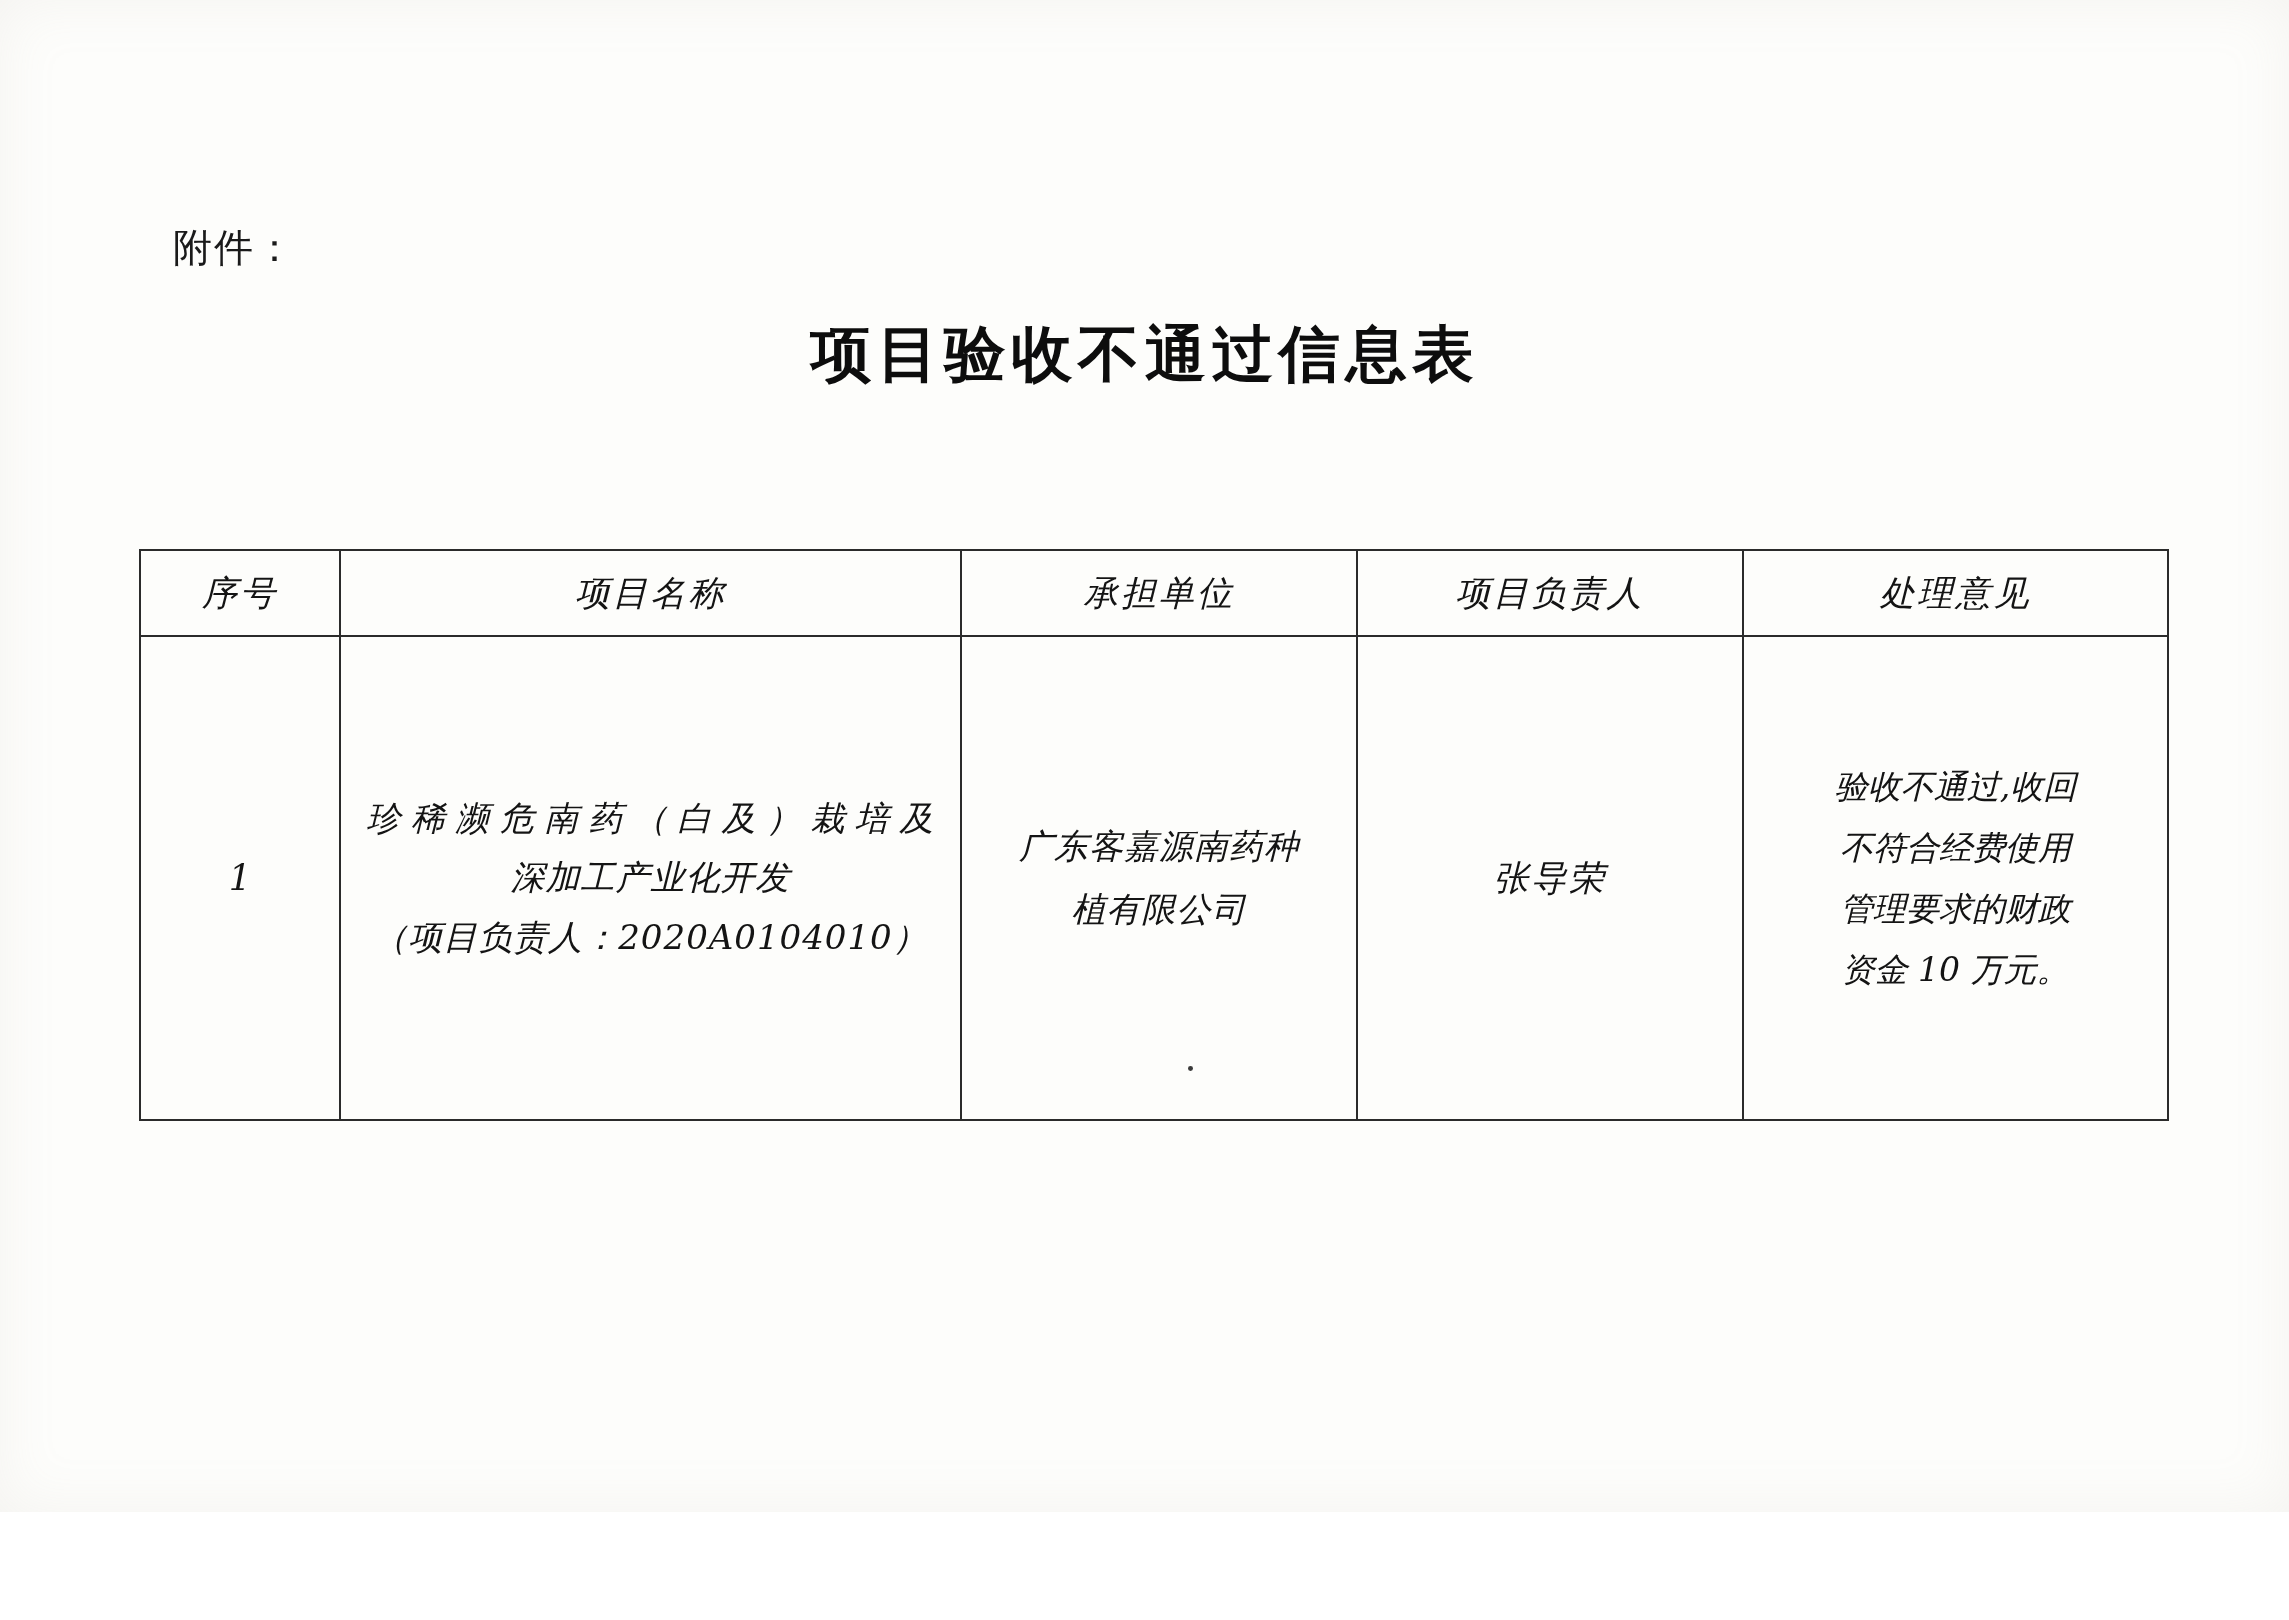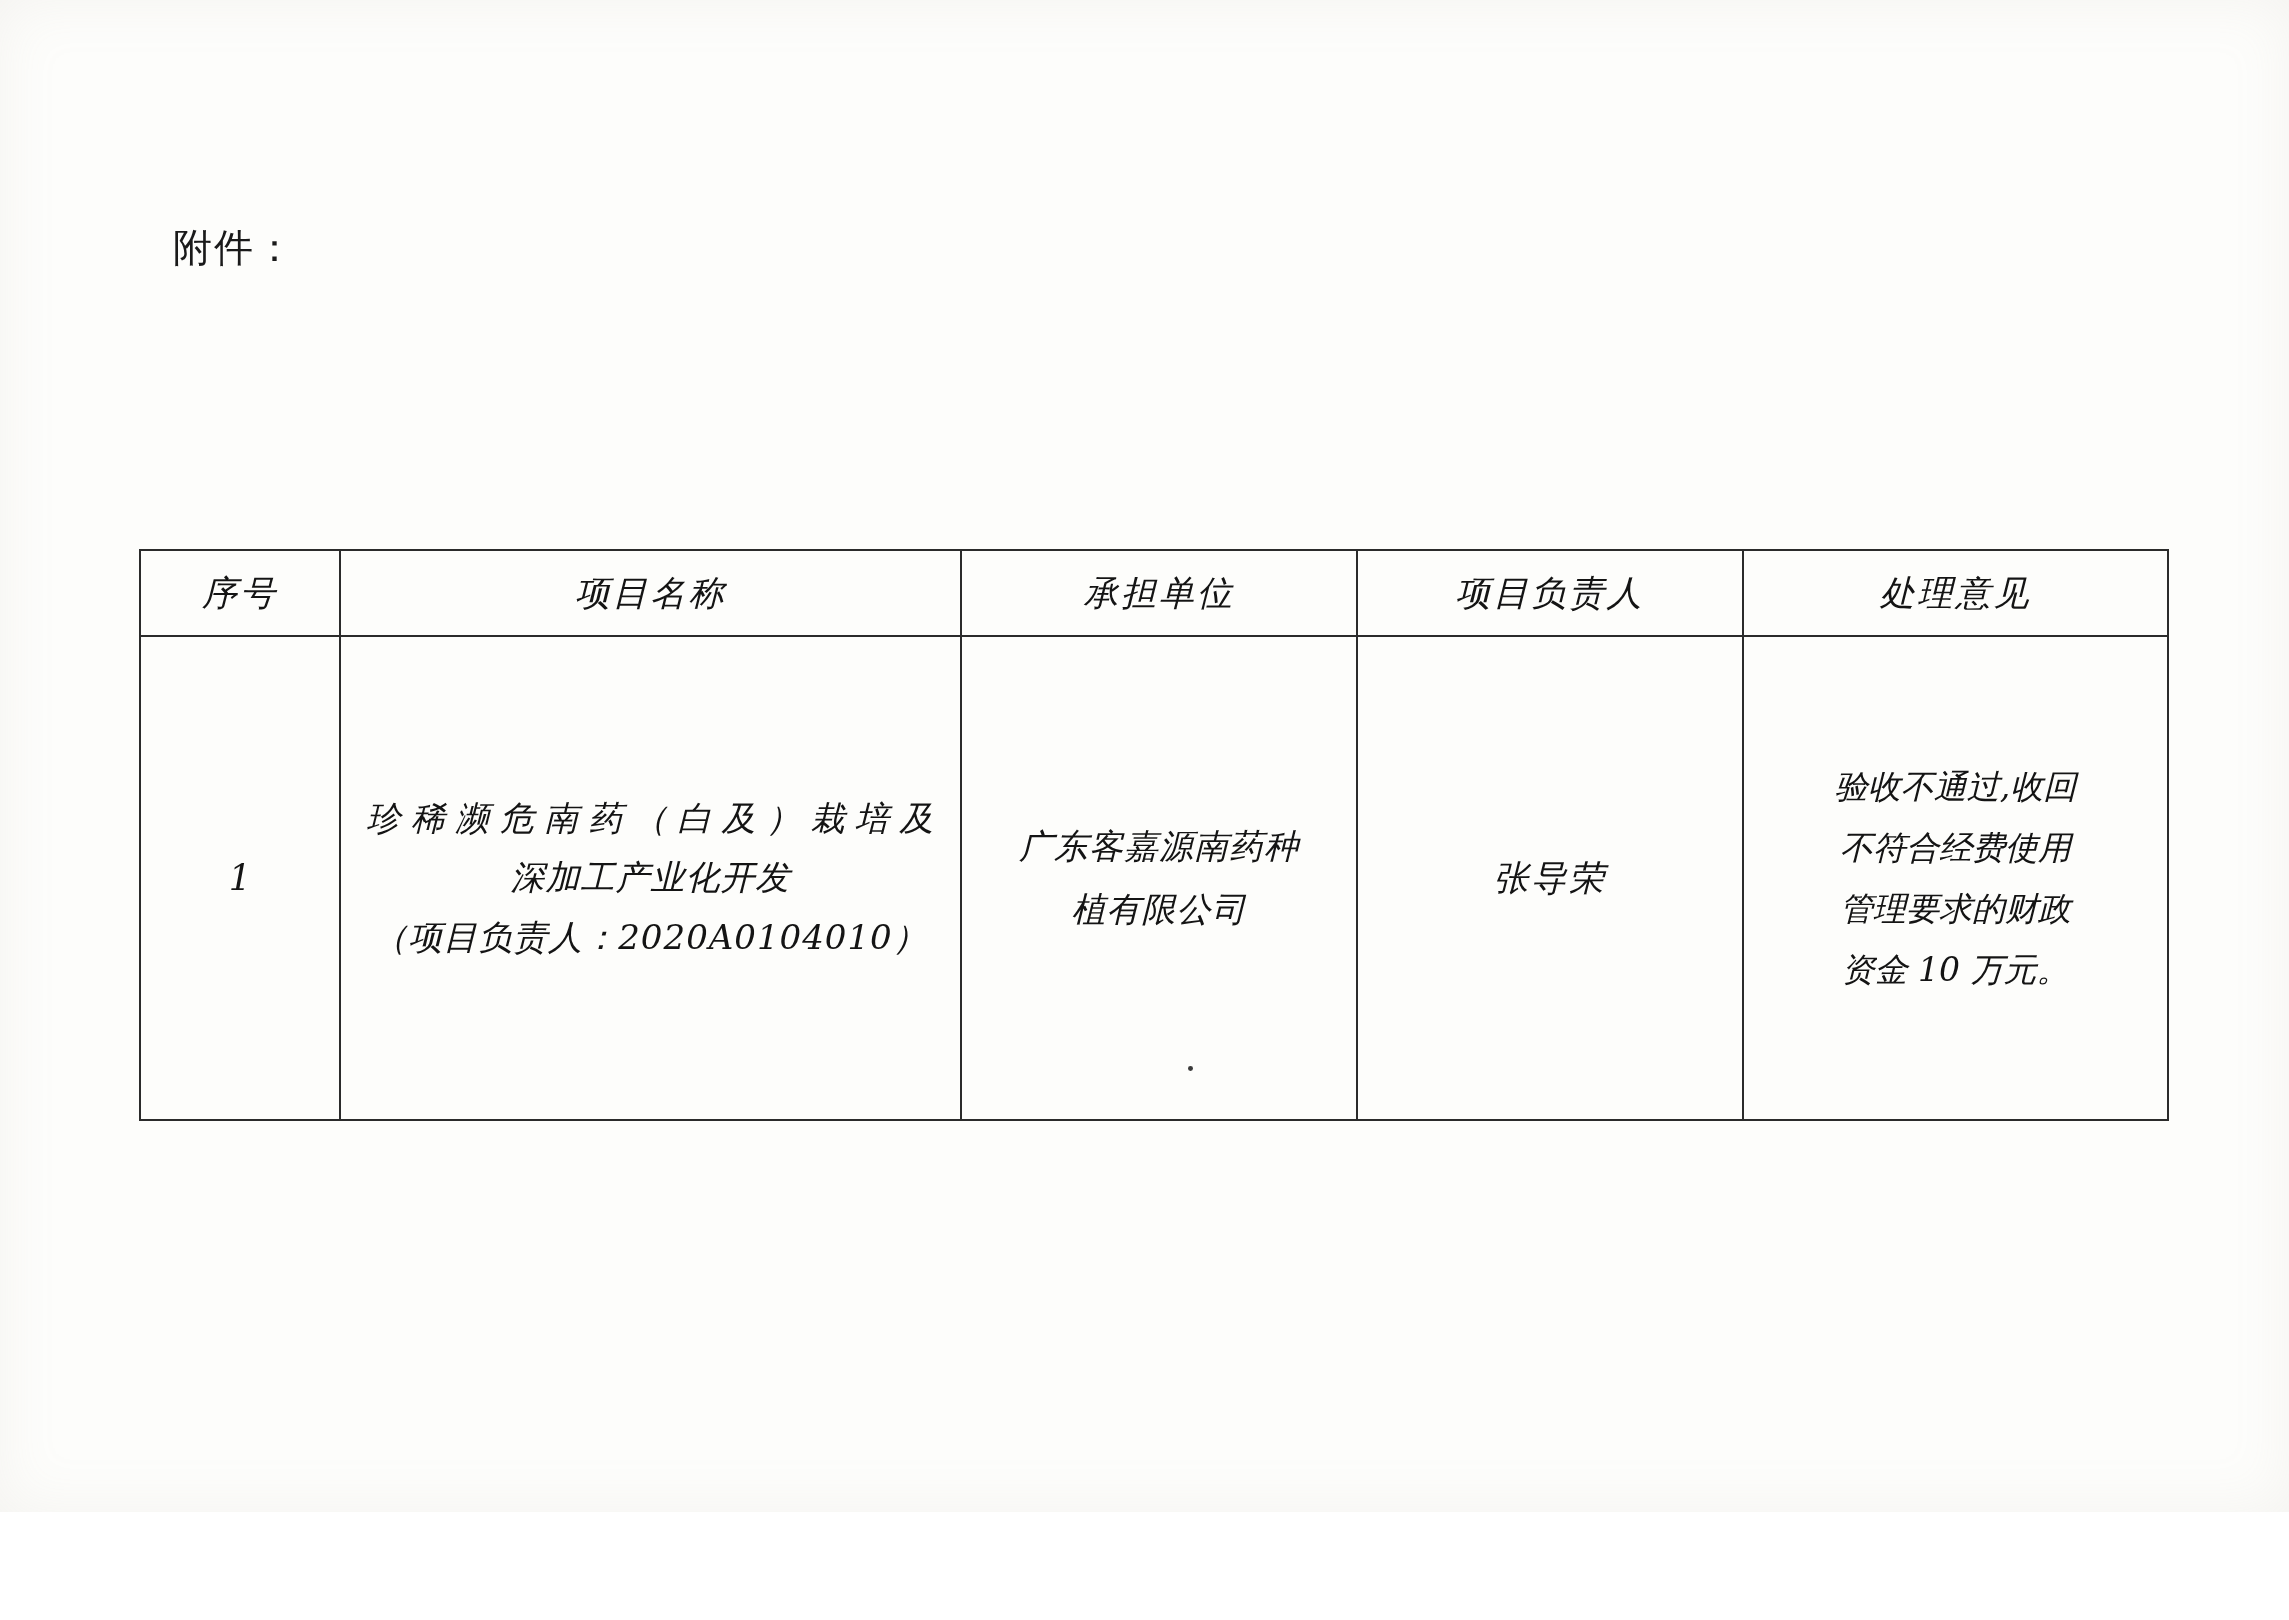--- a/index.html
+++ b/index.html
@@ -153,20 +153,21 @@
     border-radius: 50%;
   }
 </style>
 </head>
 <body>
 
 <div class="page">
 
   <div class="attachment-label">附件：</div>
 
+  <div class="doc-title">项目验收不通过信息表</div>
 
   <div class="table-wrap">
     <table class="info-table">
       <thead>
         <tr>
           <td class="col-no">序号</td>
           <td class="col-name">项目名称</td>
           <td class="col-unit">承担单位</td>
           <td class="col-owner">项目负责人</td>
           <td class="col-opinion">处理意见</td>

